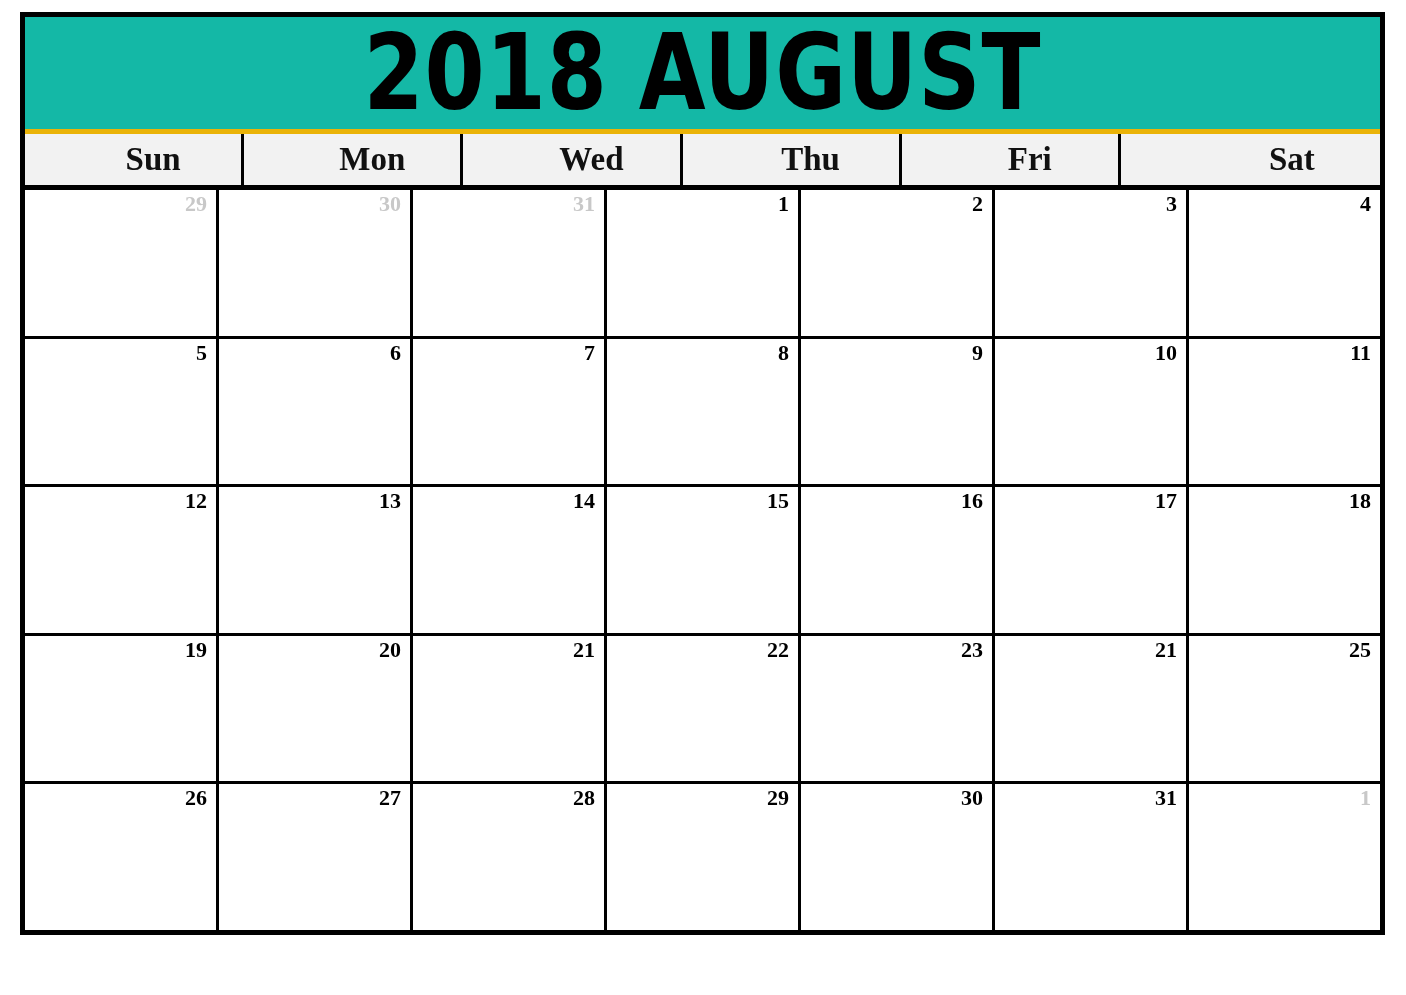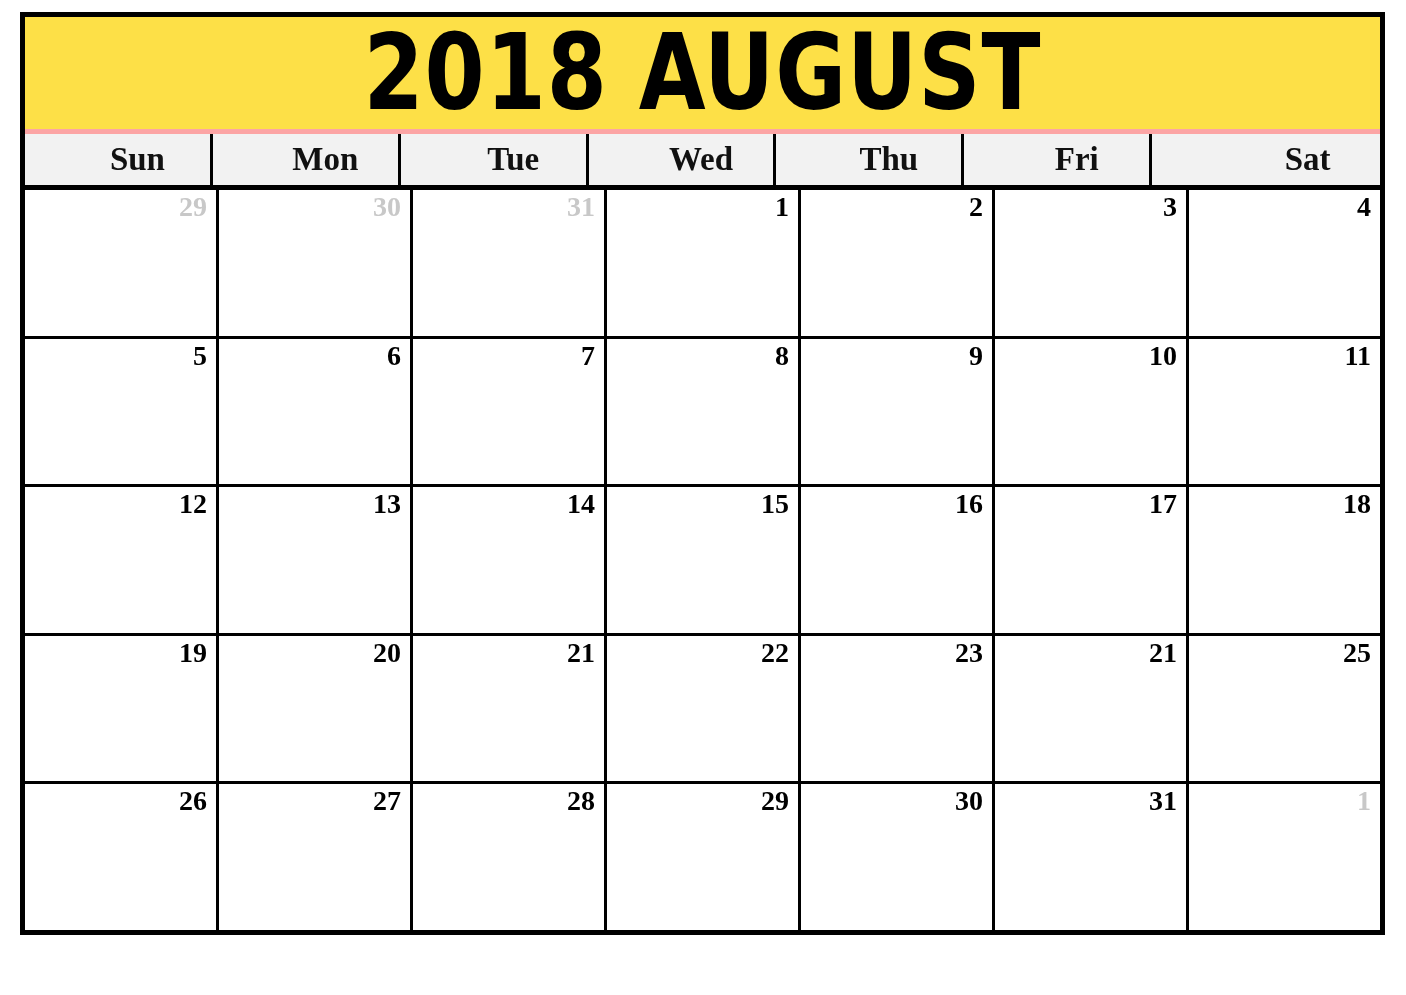--- a/index.html
+++ b/index.html
@@ -24,25 +24,25 @@
     border: 5px solid #000000;
     background: #ffffff;
     display: flex;
     flex-direction: column;
   }
 
   
   .title-band {
     flex: 0 0 117px;
     box-sizing: border-box;
-    border-bottom: 5px solid #fca5a5;
+    border-bottom: 5px solid #eab308;
     display: flex;
     align-items: center;
     justify-content: center;
-    background: #fde047;
+    background: #14b8a6;
     overflow: hidden;
   }
   .title-text {
     font-family: "DejaVu Sans", sans-serif;
     font-weight: 700;
     font-size: 94px;
     line-height: 0.95;
     letter-spacing: 1px;
     color: #000000;
     transform: scaleX(0.92) scaleY(1.12);
@@ -108,21 +108,21 @@
   }
   .day-cell:last-child {
     border-right: none;
   }
   .day-number {
     position: absolute;
     top: 2px;
     right: 9px;
     font-family: "Liberation Serif", serif;
     font-weight: 700;
-    font-size: 28px;
+    font-size: 22px;
     line-height: 1.05;
     color: #000000;
   }
   .day-cell.is-adjacent .day-number {
     color: #c8c8c8;
   }
 </style>
 </head>
 <body>
 
@@ -133,23 +133,20 @@
   </div>
 
   <div class="weekday-row">
       <div class="weekday-cell">
         <span class="weekday-label">Sun</span>
       </div>
       <div class="weekday-cell">
         <span class="weekday-label">Mon</span>
       </div>
       <div class="weekday-cell">
-        <span class="weekday-label">Tue</span>
-      </div>
-      <div class="weekday-cell">
         <span class="weekday-label">Wed</span>
       </div>
       <div class="weekday-cell">
         <span class="weekday-label">Thu</span>
       </div>
       <div class="weekday-cell">
         <span class="weekday-label">Fri</span>
       </div>
       <div class="weekday-cell">
         <span class="weekday-label">Sat</span>

